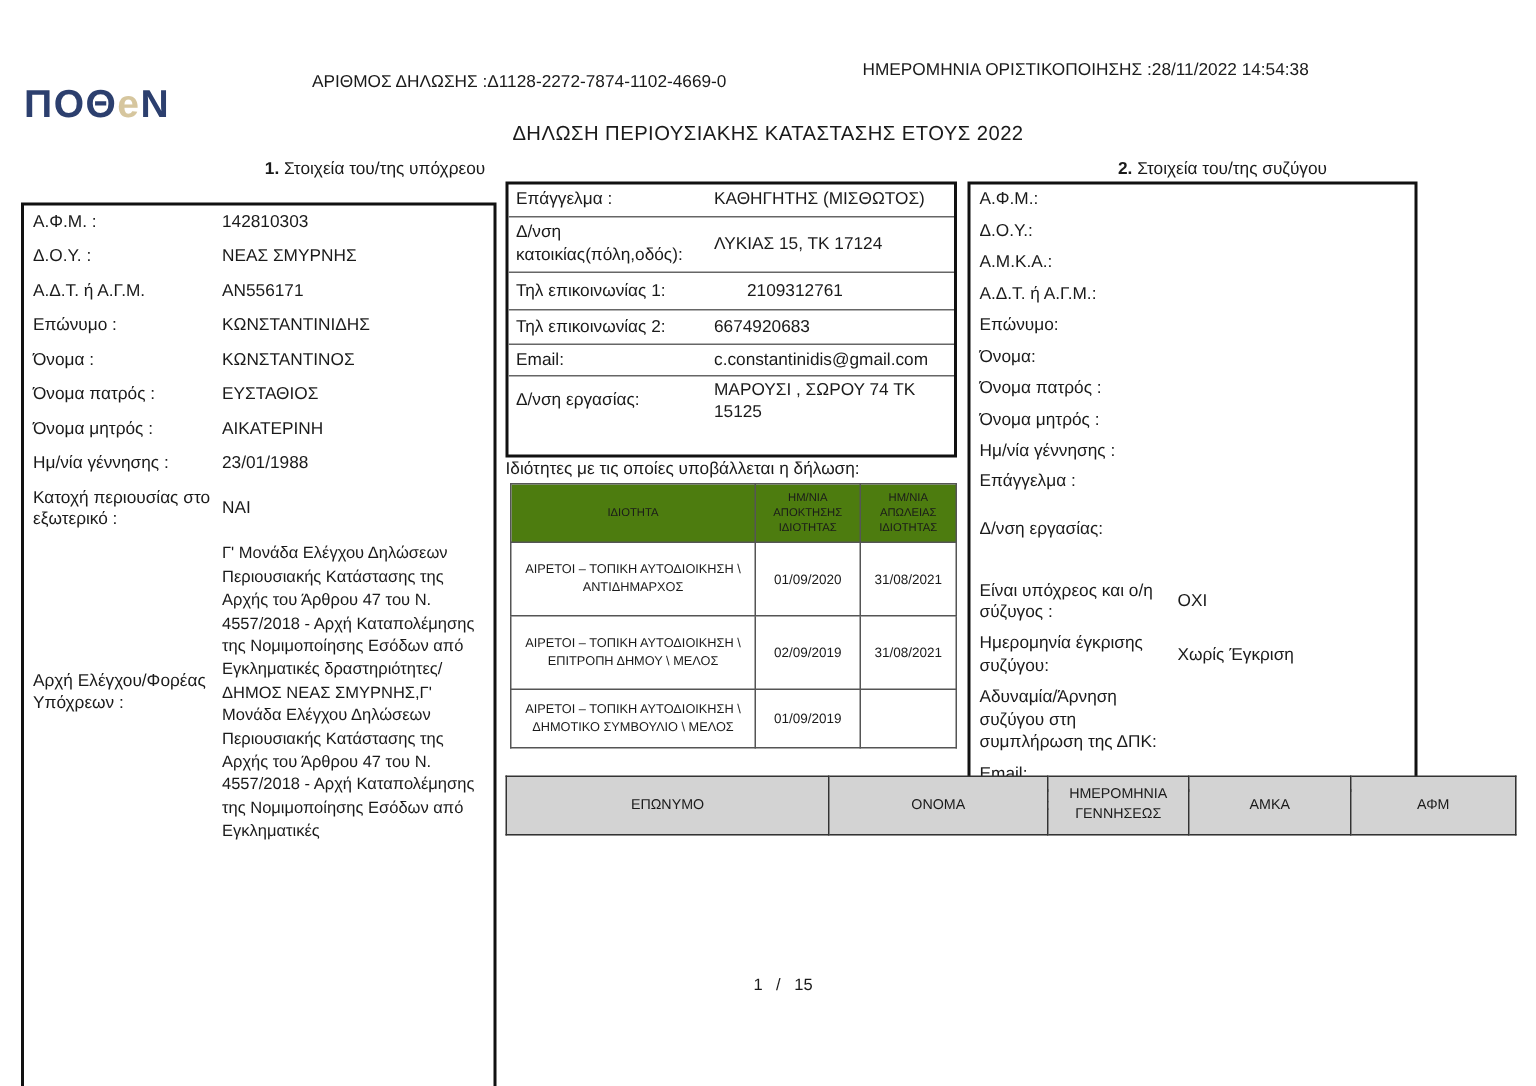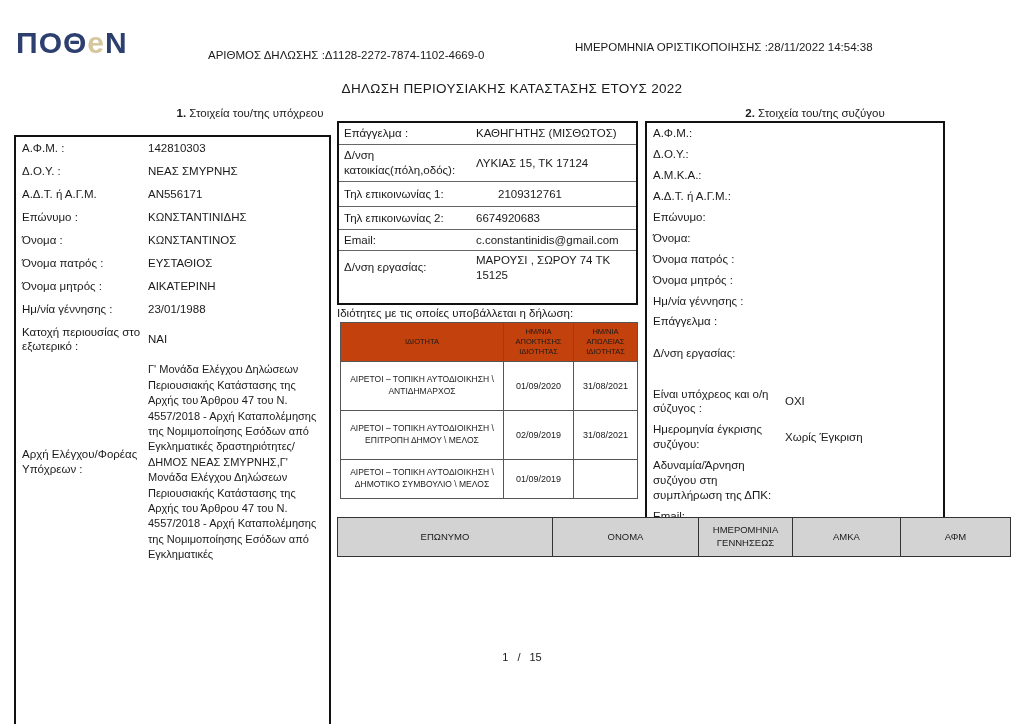--- a/index.html
+++ b/index.html
@@ -1,21 +1,21 @@
 <!DOCTYPE html>
 <html><head>
 <meta charset="utf-8">
 <style>
   html,body { margin:0; padding:0; background:#ffffff; }
   .page {
     position:relative; width:1024px; height:724px; background:#ffffff;
     font-family:"Liberation Sans", sans-serif; color:#1a1a1a; overflow:hidden;
   }
   
-  .logo { position:absolute; left:16px; top:28px; font-size:30px; font-weight:bold; letter-spacing:1px; line-height:1; }
+  .logo { position:absolute; left:16px; top:56px; font-size:26px; font-weight:bold; letter-spacing:1px; line-height:1; }
   .logo-navy { color:#2c3f6e; }
   .logo-tan  { color:#d6c69e; }
   .hdr-line { position:absolute; font-size:11.5px; white-space:nowrap; }
   #decl-no   { left:208px; top:49px; }
   #final-date{ left:575px; top:41px; }
   .doc-title { position:absolute; left:0; top:81px; width:1024px; text-align:center; font-size:13.5px; letter-spacing:.3px; }
 
   
   .sec-head { position:absolute; font-size:11.5px; }
   .sec-head .num { font-weight:bold; }
@@ -47,21 +47,21 @@
 
   #box-spouse .frow { padding:3px 6px; }
   .sp-h32 { min-height:32px; } .sp-h40 { min-height:40px; } .sp-h36 { min-height:36px; align-items:center; }
   .sp-h34 { min-height:34px; align-items:center; } .sp-h50 { min-height:50px; } .sp-h22 { min-height:22px; }
 
   
   .cap-caption { position:absolute; left:337px; top:307px; font-size:11.5px; }
   table { border-collapse:collapse; }
   #cap-table { position:absolute; left:340px; top:322px; width:297px; table-layout:fixed; }
   #cap-table th, #cap-table td { border:1px solid #555; text-align:center; vertical-align:middle; }
-  #cap-table th { background:#c2410c; font-weight:normal; font-size:7.5px; line-height:1.3; padding:3px 2px; height:32px; }
+  #cap-table th { background:#4d7c0f; font-weight:normal; font-size:7.5px; line-height:1.3; padding:3px 2px; height:32px; }
   #cap-table col.c-cap { width:163px; } #cap-table col.c-d1 { width:70px; } #cap-table col.c-d2 { width:64px; }
   #cap-table td.cap  { font-size:8.5px; line-height:1.4; padding:5px 6px; }
   #cap-table td.date { font-size:9px; }
   #cap-table tr.r40 td { height:38px; } #cap-table tr.r30 td { height:28px; }
 
   
   #child-table { position:absolute; left:337px; top:517px; width:673px; table-layout:fixed; }
   #child-table th { border:1px solid #333; background:#d3d3d3; font-weight:normal; font-size:9.5px; line-height:1.35; height:34px; text-align:center; vertical-align:middle; padding:2px 4px; }
   #child-table col.k1 { width:215px; } #child-table col.k2 { width:146px; }
   #child-table col.k3 { width:94px; }  #child-table col.k4 { width:108px; } #child-table col.k5 { width:110px; }

